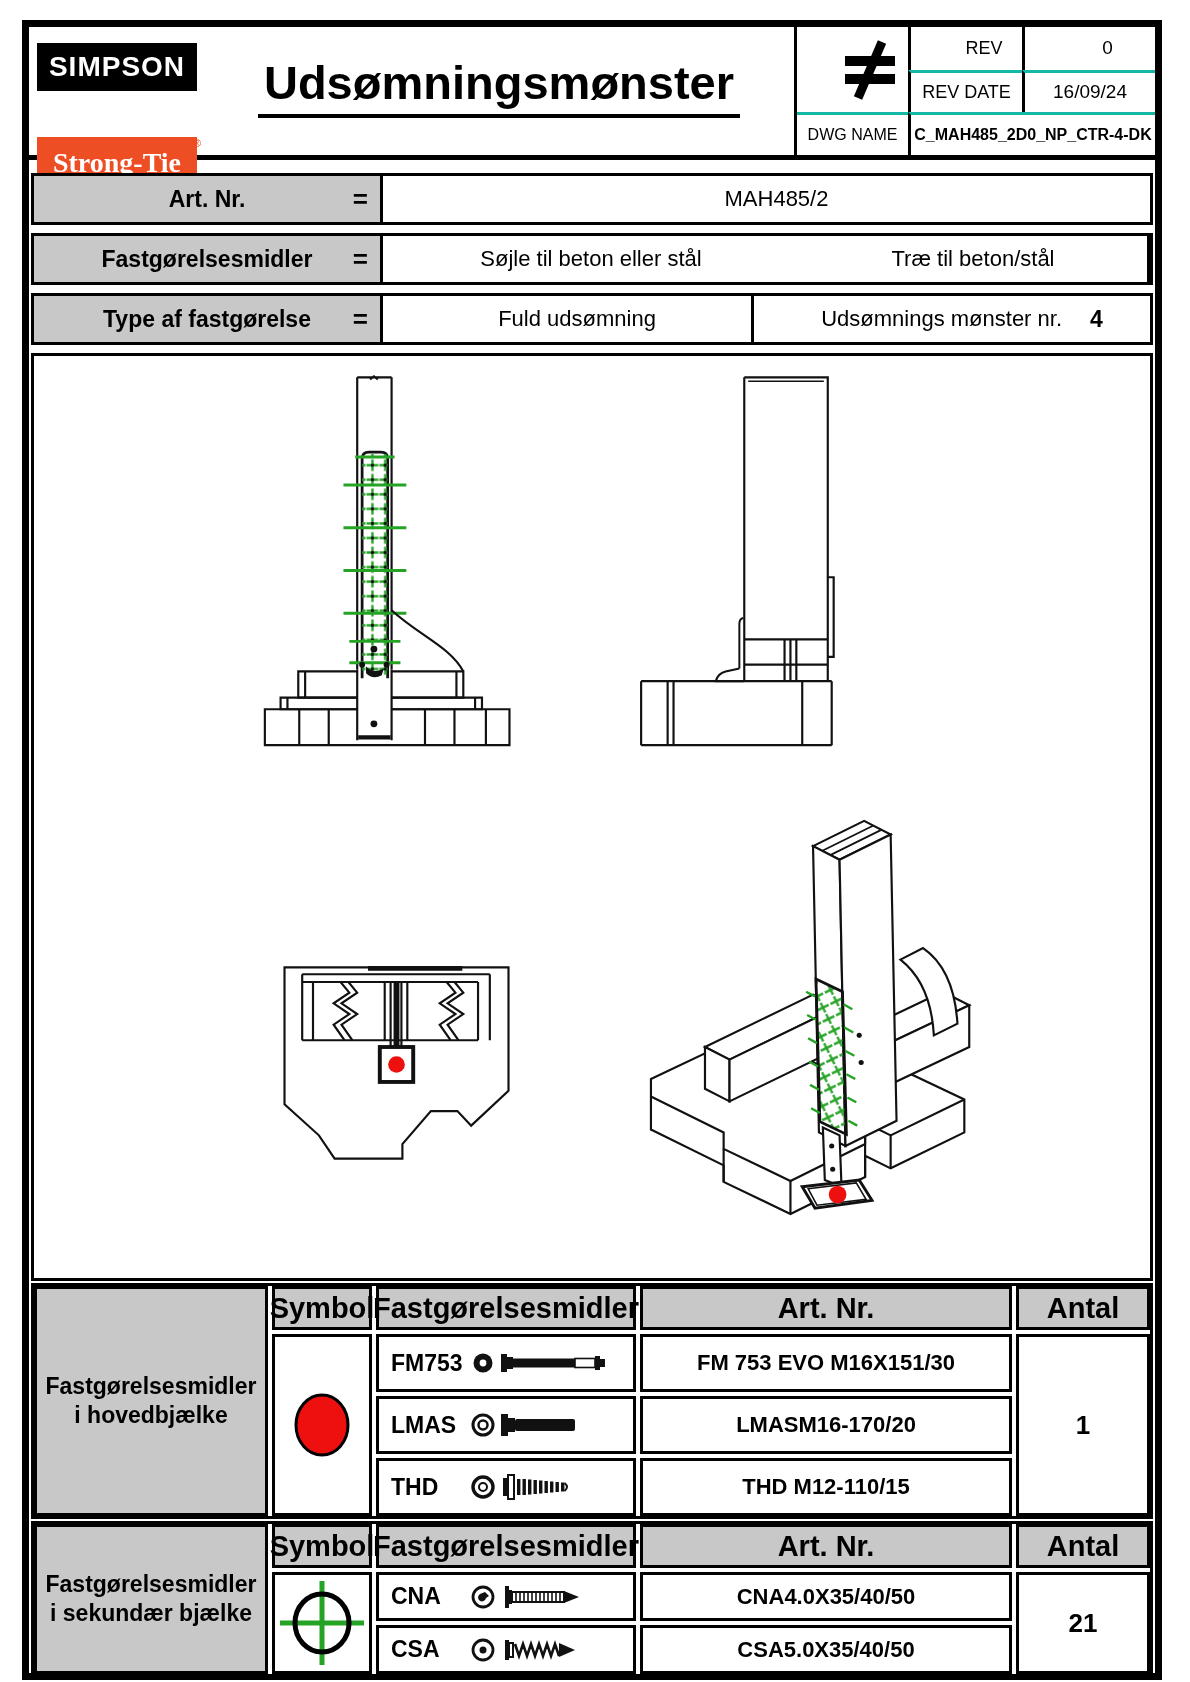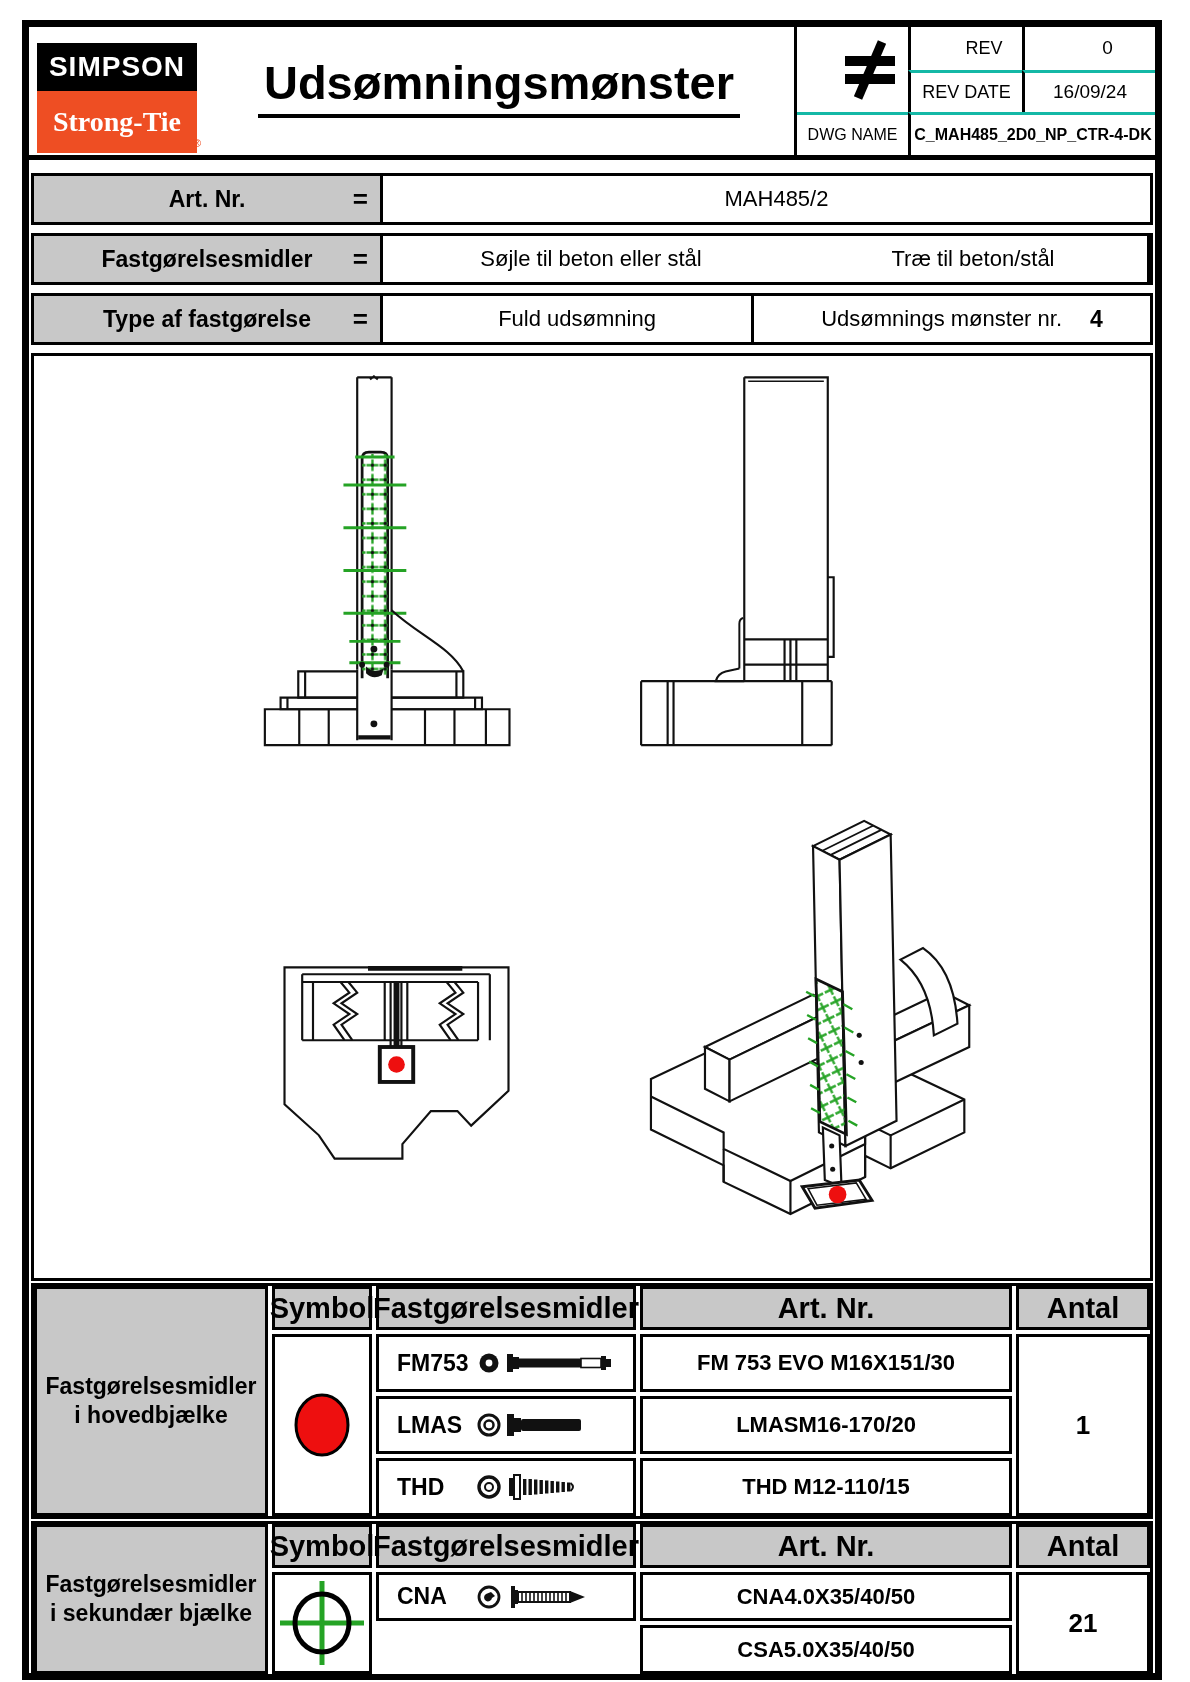--- a/index.html
+++ b/index.html
@@ -3,22 +3,22 @@
 <meta charset="utf-8">
 <style>
   html,body{margin:0;padding:0;background:#fff;}
   body{width:1190px;height:1682px;position:relative;font-family:"Liberation Sans",sans-serif;color:#000;}
   .page{position:absolute;left:22px;top:20px;width:1126px;height:1646px;border:7px solid #000;background:#fff;}
   
   .header{position:absolute;left:0;top:0;width:100%;height:128px;border-bottom:5px solid #000;}
   .logo{position:absolute;left:8px;top:16px;width:160px;height:96px;}
   .logo-top{height:48px;background:#000;color:#fff;display:flex;align-items:center;justify-content:center;
     font-weight:bold;font-size:28px;letter-spacing:1px;}
-  .logo-bottom{height:62px;background:#ee4e23;color:#fff;display:flex;align-items:center;justify-content:center;
-    font-family:"Liberation Serif",serif;font-weight:bold;font-size:28px;}
+  .logo-bottom{height:52px;background:#ee4e23;color:#fff;display:flex;align-items:center;justify-content:center;
+    font-family:"Liberation Serif",serif;font-weight:bold;font-size:28px;margin-top:46px;}
   .logo-reg{position:absolute;right:-4px;bottom:-10px;color:#ee4e23;font-size:11px;}
   .title-wrap{position:absolute;left:175px;top:0;width:590px;height:118px;display:flex;align-items:center;justify-content:center;}
   .title{font-size:47px;font-weight:bold;border-bottom:4px solid #000;padding:0 6px 4px 6px;white-space:nowrap;}
   .tblock{position:absolute;right:0;top:0;width:358px;height:128px;border-left:3px solid #000;
     display:grid;grid-template-columns:111px 114px 1fr;grid-template-rows:1fr 1fr 1fr;}
   .tblock>div{border-left:3px solid #000;border-top:3px solid #14b8a6;display:flex;align-items:center;justify-content:center;}
   .tblock>.c1,.tblock>.r1{border-top:none;padding-left:35px;}
   .tblock>.cl1{border-left:none;}
   .neq-cell{grid-column:1;grid-row:1/3;}
   .dwg-label{grid-column:1;grid-row:3;font-size:16px;}
@@ -48,21 +48,21 @@
   .hcell{background:#c8c8c8;font-weight:bold;font-size:29px;}
   .rowlabel{background:#c8c8c8;grid-column:1;flex-direction:column;font-weight:bold;font-size:23px;line-height:1.25;text-align:center;}
   .t1 .rowlabel{grid-row:1/5;}
   .t2 .rowlabel{grid-row:1/4;}
   .symcell{grid-column:2;background:#fff;}
   .t1 .symcell{grid-row:2/5;}
   .t2 .symcell{grid-row:2/4;}
   .qtycell{grid-column:5;font-weight:bold;font-size:26px;}
   .t1 .qtycell{grid-row:2/5;}
   .t2 .qtycell{grid-row:2/4;}
-  .fcell{justify-content:flex-start !important;padding-left:18px;gap:8px;}
+  .fcell{justify-content:flex-start !important;padding-left:12px;gap:8px;}
   .fname{font-weight:bold;font-size:23px;width:72px;flex:0 0 auto;}
   .artcell{font-weight:bold;font-size:22px;}
 </style>
 </head>
 <body>
 
 <div class="page">
 
   <div class="header">
     <div class="logo">
@@ -343,18 +343,29 @@
           <line x1="77" y1="11" x2="77" y2="21"></line>
             <line x1="81" y1="11" x2="81" y2="21"></line>
           <line x1="85" y1="11" x2="85" y2="21"></line>
             <line x1="89" y1="11" x2="89" y2="21"></line>
         </g>
         <path d="M93,10 L108,16 L93,22 Z" fill="#111"></path>
       </svg>
     </div>
     <div class="artcell" style="grid-column:4;grid-row:2;">CNA4.0X35/40/50</div>
 
+    <div class="fcell" style="grid-column:3;grid-row:3;">
+      <span class="fname">CSA</span>
+      <svg width="150" height="32" viewBox="0 0 150 32">
+        <circle cx="12" cy="16" r="10" fill="none" stroke="#111" stroke-width="2.8"></circle>
+        <circle cx="12" cy="16" r="3.5" fill="#111"></circle>
+        <rect x="34" y="6" width="4" height="20" fill="#111"></rect>
+        <rect x="38" y="9" width="4" height="14" fill="none" stroke="#111" stroke-width="2"></rect>
+        <path d="M44,10 l4,12 l4,-12 l4,12 l4,-12 l4,12 l4,-12 l4,12 l4,-12 l4,12 l4,-12 l4,12" fill="none" stroke="#111" stroke-width="2.6"></path>
+        <path d="M88,9 L104,16 L88,23 Z" fill="#111"></path>
+      </svg>
+    </div>
     <div class="artcell" style="grid-column:4;grid-row:3;">CSA5.0X35/40/50</div>
 
     <div class="qtycell">21</div>
   </div>
 
 </div>
 
 </body></html>

